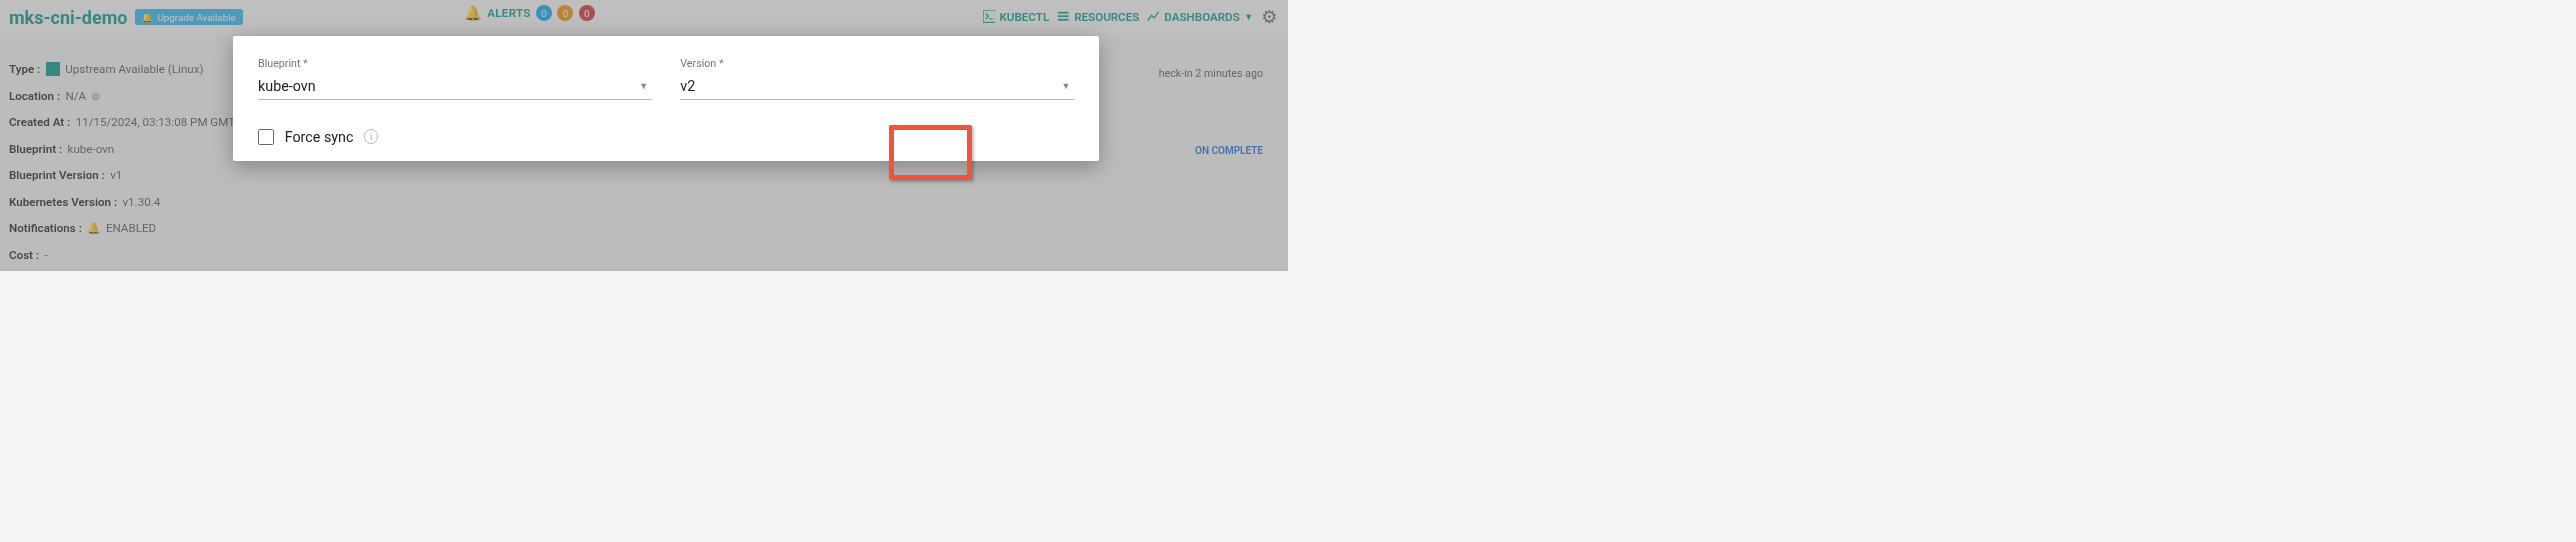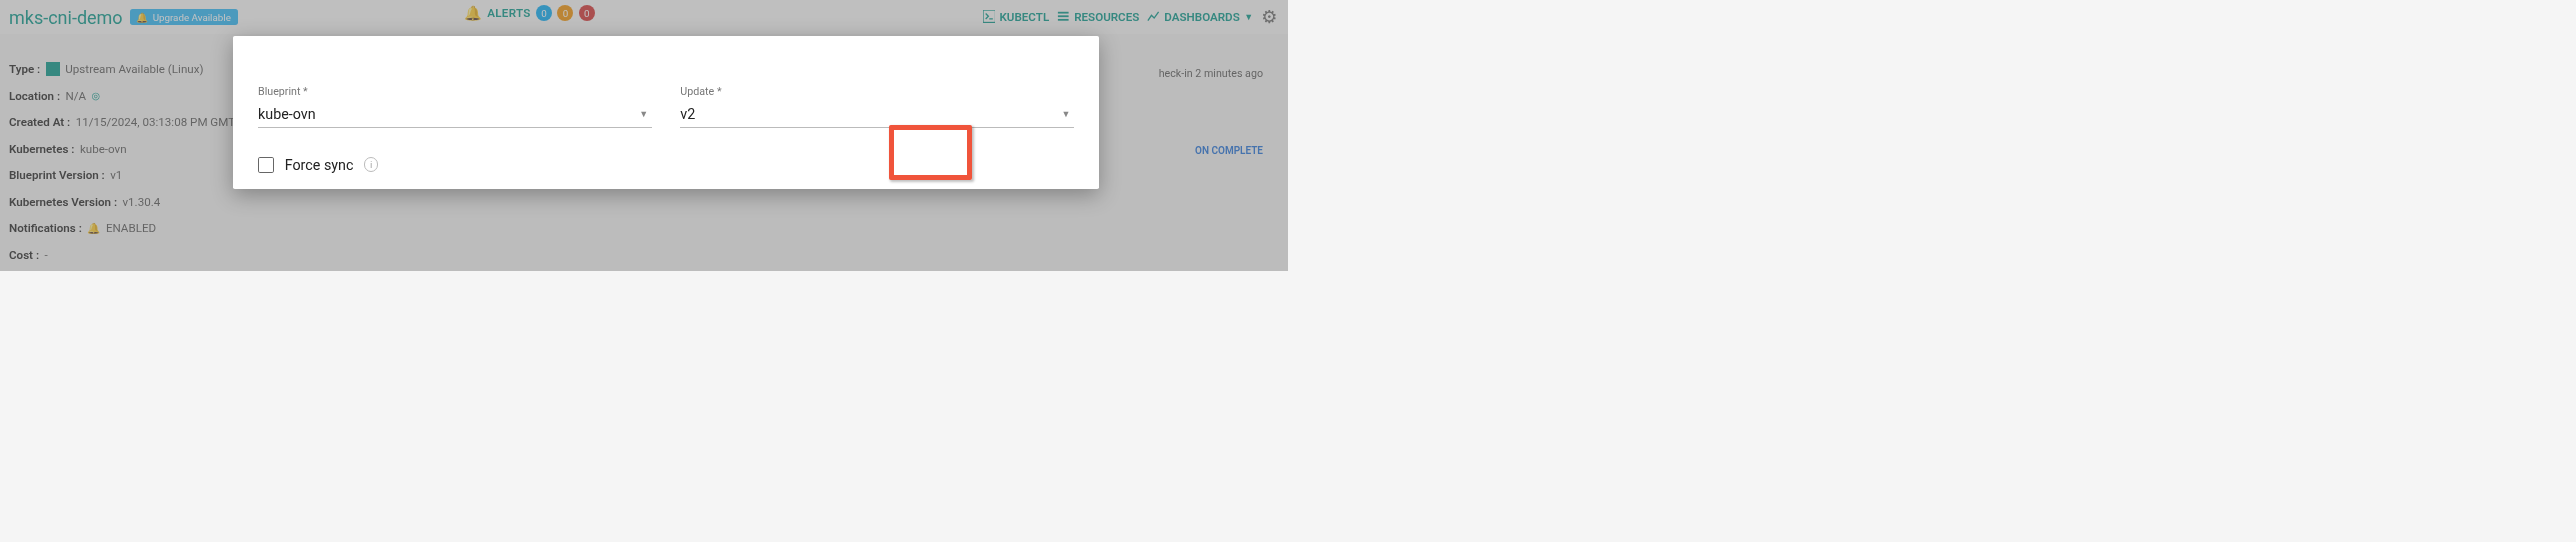--- a/index.html
+++ b/index.html
@@ -14,21 +14,21 @@
 
   
   .bg-topbar {
     display: flex;
     align-items: center;
     padding: 3.6px 9px;
     height: 34px;
     gap: 7.1px;
     background: #fafafa;
   }
-  .bg-title { color: #009688; font-size: 18px; font-weight: 400; }
+  .bg-title { color: #009688; font-size: 18px; font-weight: 700; }
   .upgrade-badge {
     background: #29b6f6; color: #fff; font-size: 9.8px;
     padding: 2.7px 7.1px; border-radius: 2.7px; display: flex; align-items: center; gap: 3.6px;
   }
   .bg-center { position:absolute; left: 464px; top:5.4px; display:flex; align-items:center; gap:5.4px; }
   .alert-label { color:#009688; font-weight:600; font-size:11.6px; letter-spacing:0.3px; }
   .badge-round { width:16px; height:16px; border-radius:8px; color:#fff; font-size:9.8px; display:flex; align-items:center; justify-content:center; }
   .bg-right { position:absolute; right:10.7px; top:6.2px; display:flex; align-items:center; gap:8px; }
   .nav-item { color:#009688; font-weight:600; font-size:11.6px; display:flex; align-items:center; gap:4.5px; }
   .gear { color:#666; font-size:18px; }
@@ -50,21 +50,21 @@
 
   
   .modal {
     position:absolute; left:233px; top:36px; width:866px; background:#fff; border-radius:1.8px;
     box-shadow: 0 5.4px 21.4px rgba(0,0,0,0.30);
     padding: 21.4px 25px 16px 25px;
   }
   .modal h2 { font-size:19.6px; font-weight:700; color:#222; margin-bottom:21.4px; }
   .modal-fields { display:flex; gap:28.6px; align-items:flex-end; }
   .field { flex:1; position:relative; }
-  .field-label { font-size:10.7px; color:#777; margin-bottom:3.6px; display:block;margin-top:28px; }
+  .field-label { font-size:10.7px; color:#777; margin-bottom:3.6px; display:block; }
   .field-value { font-size:14.3px; color:#222; padding:3.6px 0 5.4px 0; border-bottom:0.9px solid #bbb; display:flex; justify-content:space-between; align-items:center; }
   .dropdown-caret { color:#888; font-size:9px; margin-right:3.6px; }
 
   .version-highlight {
     position:absolute; border:5.4px solid #f0543b; width:83px; height:55px;
     left: 656px; top: 89px; border-radius:1.8px; pointer-events:none;
     box-shadow: 1.8px 1.8px 2.7px rgba(0,0,0,0.25);
   }
 
   .force-row { display:flex; align-items:center; gap:10.7px; margin-top:28.6px; }
@@ -138,21 +138,21 @@
   <div class="row">
     <span class="label">Location :</span>
     <span class="val">N/A</span>
     <span style="color:#009688;font-size:9.8px">◎</span>
   </div>
   <div class="row">
     <span class="label">Created At :</span>
     <span class="val">11/15/2024, 03:13:08 PM GMT</span>
   </div>
   <div class="row">
-    <span class="label">Kubernetes :</span>
+    <span class="label">Blueprint :</span>
     <span class="val">kube-ovn</span>
   </div>
   <div class="row">
     <span class="label">Blueprint Version :</span>
     <span class="val">v1</span>
   </div>
   <div class="row">
     <span class="label">Kubernetes Version :</span>
     <span class="val">v1.30.4</span>
   </div>
@@ -178,21 +178,21 @@
 
   <div class="modal-fields">
     <div class="field">
       <span class="field-label">Blueprint *</span>
       <div class="field-value">
         <span>kube-ovn</span>
         <span class="dropdown-caret">▼</span>
       </div>
     </div>
     <div class="field">
-      <span class="field-label">Update *</span>
+      <span class="field-label">Version *</span>
       <div class="field-value">
         <span>v2</span>
         <span class="dropdown-caret">▼</span>
       </div>
     </div>
   </div>
 
   <div class="force-row">
     <span class="checkbox"></span>
     <span class="force-label">Force sync</span>

